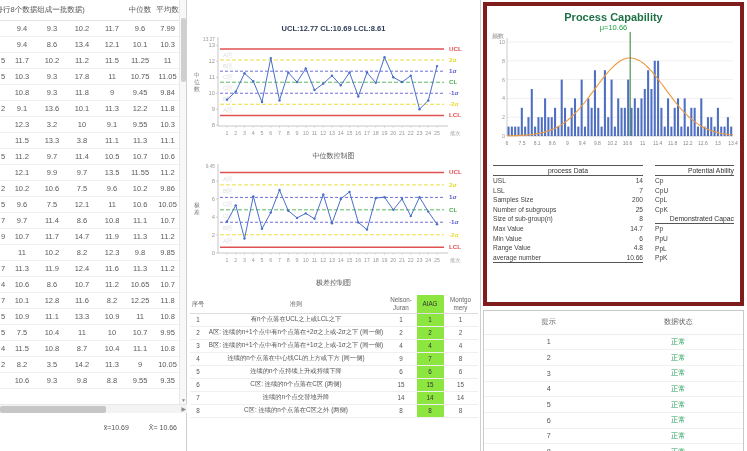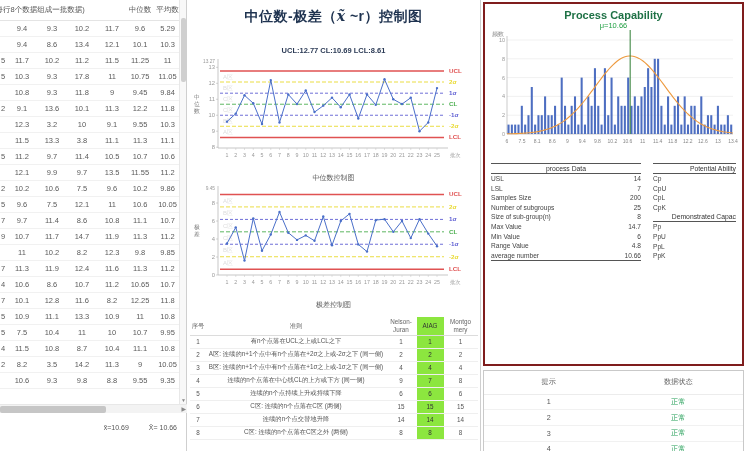--- a/index.html
+++ b/index.html
@@ -37,21 +37,21 @@
   #c2sub { margin-top:5px; margin-bottom:1px; }
   svg.chart { display:block; margin:0 auto; }
   .chart-xlabel { text-align:center; font-size:7px; color:#555; margin-top:-1px; }
   .rules { margin:7px auto 0; border-collapse:collapse; font-size:6.3px; color:#555; table-layout:fixed; width:288px; }
   .rules th { font-weight:normal; color:#666; border-bottom:1px solid #dcdcdc; padding:1px 0; line-height:1.25; }
   .rules td { text-align:center; border-bottom:1px solid #efefef; padding:1.5px 0; overflow:hidden; white-space:nowrap; }
   .rules .aiag { background:#8ce63f; color:#333; }
 
   
   .right-panel { width:265px; min-width:265px; padding:2px; background:#fff; }
-  .cap-box { border:2px solid #7f1d1d; height:364px; }
+  .cap-box { border:4px solid #7f1d1d; height:304px; }
   .cap-title { text-align:center; font-weight:bold; font-size:11px; color:#1e7145; margin-top:5px; }
   .cap-sub { text-align:center; font-size:7.5px; color:#22a044; }
   .pd-row { display:flex; padding:0 6px; margin-top:3px; }
   .pd-table { width:150px; font-size:6.6px; color:#444; }
   .pd-title { text-align:center; border-top:1px solid #555; border-bottom:1px solid #555; font-size:6.8px; padding:1px 0; color:#333; }
   .pd-body { border-bottom:1px solid #555; }
   .pd-r { display:flex; justify-content:space-between; line-height:9.6px; }
   .ab-table { flex:1; margin-left:12px; font-size:6.6px; color:#444; }
   .ab-title { text-align:right; border-top:1px solid #555; border-bottom:1px solid #555; font-size:6.8px; padding:1px 0; color:#333; }
   .ab-title2 { text-align:right; border-bottom:1px solid #555; font-size:6.8px; padding:1px 0; color:#333; }
@@ -89,21 +89,21 @@
           </tr>
         </thead>
         <tbody id="ltbody">
             <tr>
               <td class="frag"></td>
               <td>9.4</td>
               <td>9.3</td>
               <td>10.2</td>
               <td>11.7</td>
               <td>9.6</td>
-              <td>5.29</td>
+              <td>7.99</td>
             </tr>
             <tr>
               <td class="frag"></td>
               <td>9.4</td>
               <td>8.6</td>
               <td>13.4</td>
               <td>12.1</td>
               <td>10.1</td>
               <td>10.3</td>
             </tr>
@@ -307,23 +307,20 @@
       <div class="hthumb"></div>
       <div class="harrow">▶</div>
     </div>
     <div class="lfooter">
       <span>x̃=10.69</span>
       <span>X̄= 10.66</span>
     </div>
   </div>
 
   <div class="mid-panel">
-    <div class="main-title">
-      <span>中位数-极差（</span><i class="mathx">x̃</i><span> ~r）控制图</span>
-    </div>
     <div class="chart-subtitle" id="c1sub">UCL:12.77  CL:10.69  LCL:8.61</div>
     <svg class="chart" id="chart1" width="292" height="118" viewBox="0 0 292 118">
         <line x1="30" y1="3" x2="30" y2="92" stroke="#b0b0b0" stroke-width="0.7"></line>
         <line x1="30" y1="92" x2="260" y2="92" stroke="#b0b0b0" stroke-width="0.7"></line>
         <text x="27" y="7" text-anchor="end" font-size="4.8" fill="#999">13.27</text>
         <line x1="28" y1="11.313909774436084" x2="30" y2="11.313909774436084" stroke="#aaa" stroke-width="0.5"></line>
         <text x="27" y="13.313909774436084" text-anchor="end" font-size="5.8" fill="#999">13</text>
         <line x1="28" y1="27.29135338345864" x2="30" y2="27.29135338345864" stroke="#aaa" stroke-width="0.5"></line>
         <text x="27" y="29.29135338345864" text-anchor="end" font-size="5.8" fill="#999">12</text>
         <line x1="28" y1="43.2687969924812" x2="30" y2="43.2687969924812" stroke="#aaa" stroke-width="0.5"></line>

